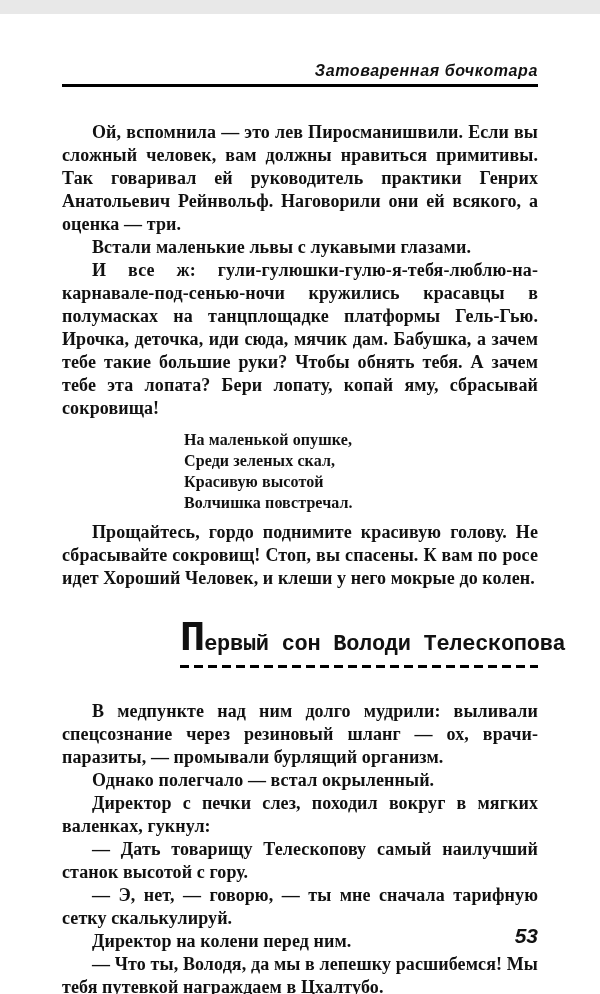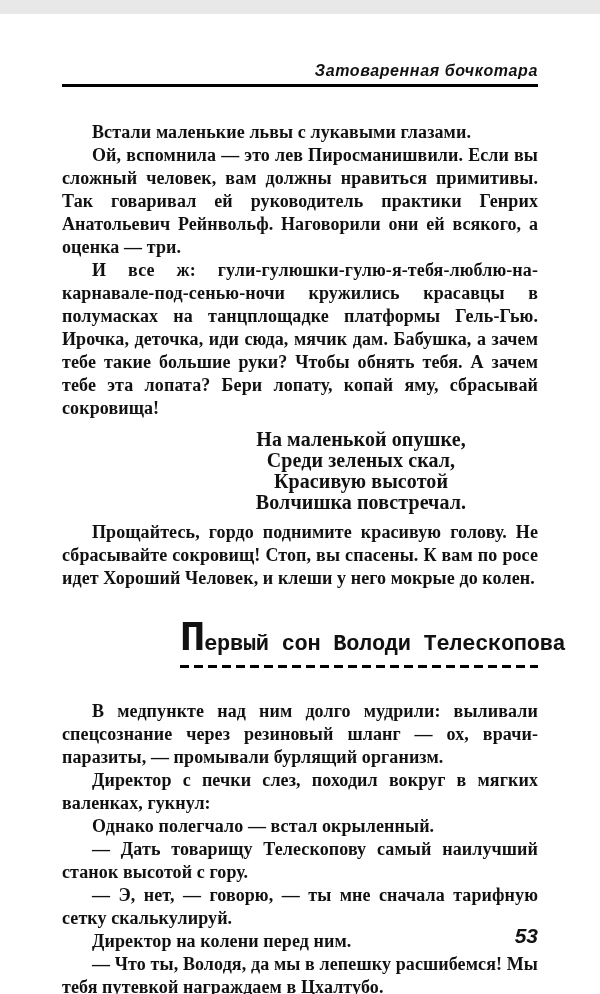--- a/index.html
+++ b/index.html
@@ -45,23 +45,23 @@
     line-height: 23px;
     text-align: justify;
     letter-spacing: 0.1px;
   }
   .para {
     margin: 0;
     text-indent: 30px;
   }
   .poem {
     margin: 9px 0 8px 122px;
-    font-size: 20px;
+    font-size: 16px;
     line-height: 21px;
-    text-align: center;
+    text-align: left;
   }
   
   .section-heading {
     margin: 34px 0 0 118px;
     font-family: "Liberation Sans", sans-serif;
     font-weight: bold;
     text-align: left;
   }
   .heading-text {
     white-space: nowrap;
@@ -102,44 +102,44 @@
 
 <div class="page">
 
   <div class="running-header">
     <div class="header-title">Затоваренная бочкотара</div>
     <div class="header-rule"></div>
   </div>
 
   <div class="text-block">
 
+    <p class="para">Ой, вспомнила — это лев Пиросманишвили. Если вы сложный человек, вам должны нравиться примитивы. Так говаривал ей руководитель практики Генрих Анатольевич Рейнвольф. Наговорили они ей всякого, а оценка — три.</p>
     <p class="para">Встали маленькие львы с лукавыми глазами.</p>
-    <p class="para">Ой, вспомнила — это лев Пиросманишвили. Если вы сложный человек, вам должны нравиться примитивы. Так говаривал ей руководитель практики Генрих Анатольевич Рейнвольф. Наговорили они ей всякого, а оценка — три.</p>
     <p class="para">И все ж: гули-гулюшки-гулю-я-тебя-люблю-на-карнавале-под-сенью-ночи кружились красавцы в полумасках на танцплощадке платформы Гель-Гью. Ирочка, деточка, иди сюда, мячик дам. Бабушка, а зачем тебе такие большие руки? Чтобы обнять тебя. А зачем тебе эта лопата? Бери лопату, копай яму, сбрасывай сокровища!</p>
 
     <div class="poem">
       <div class="poem-line">На маленькой опушке,</div>
       <div class="poem-line">Среди зеленых скал,</div>
       <div class="poem-line">Красивую высотой</div>
       <div class="poem-line">Волчишка повстречал.</div>
     </div>
 
     <p class="para">Прощайтесь, гордо поднимите красивую голову. Не сбрасывайте сокровищ! Стоп, вы спасены. К вам по росе идет Хороший Человек, и клеши у него мокрые до колен.</p>
 
     <div class="section-heading">
       <div class="heading-text">
         <span class="drop-cap">П</span><span class="heading-rest">ервый сон Володи Телескопова</span>
       </div>
       <div class="heading-dash-rule"></div>
     </div>
 
     <div class="section-body">
       <p class="para">В медпункте над ним долго мудрили: выливали спецсознание через резиновый шланг — ох, врачи-паразиты, — промывали бурлящий организм.</p>
+      <p class="para">Однако полегчало — встал окрыленный.</p>
       <p class="para">Директор с печки слез, походил вокруг в мягких валенках, гукнул:</p>
-      <p class="para">Однако полегчало — встал окрыленный.</p>
       <p class="para">— Дать товарищу Телескопову самый наилучший станок высотой с гору.</p>
       <p class="para">— Э, нет, — говорю, — ты мне сначала тарифную сетку скалькулируй.</p>
       <p class="para">Директор на колени перед ним.</p>
       <p class="para">— Что ты, Володя, да мы в лепешку расшибемся! Мы тебя путевкой награждаем в Цхалтубо.</p>
       <p class="para">Здрасьте, вот вам и Цхалтубо. Вся эта Цхалтуба ваша по грудь в снегу.</p>
     </div>
 
   </div>
 
   <div class="page-number">53</div>

